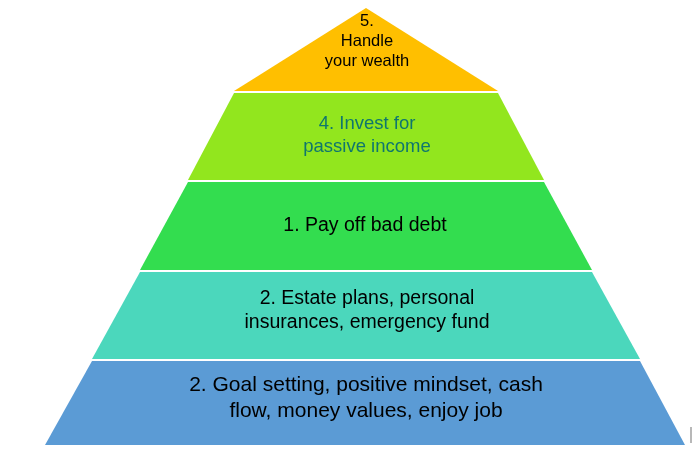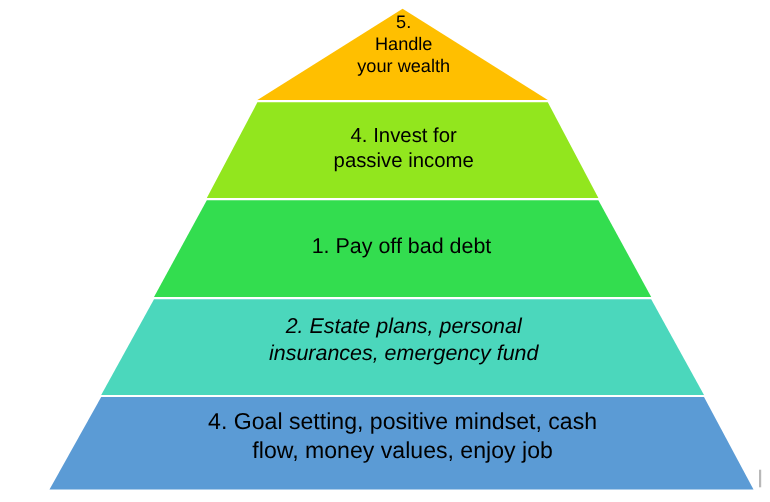--- a/index.html
+++ b/index.html
@@ -48,21 +48,20 @@
     left: 210px;
     top: 213px;
     width: 310px;
     font-size: 19.5px;
   }
   #label-tier-2 {
     left: 152px;
     top: 286px;
     width: 430px;
     font-size: 19.5px;
-    font-style: italic;
   }
   #label-tier-1 {
     left: 96px;
     top: 371px;
     width: 540px;
     font-size: 21px;
   }
   #right-edge-tick {
     position: absolute;
     left: 690px;
@@ -87,24 +86,24 @@
 
   <polygon id="shape-tier-4" points="188,180 544,180 498,93 234,93" fill="#92E61E"></polygon>
 
   <polygon id="shape-tier-5" points="234,91 498,91 366,8" fill="#FFBF00"></polygon>
 </svg>
 
 <div class="tier-label" id="label-tier-5" style="color: rgb(0, 0, 0);">5.
 Handle
 your wealth</div>
 
-<div class="tier-label" id="label-tier-4" style="color: #000000;">4. Invest for
+<div class="tier-label" id="label-tier-4" style="color: #0f766e;">4. Invest for
 passive income</div>
 
 <div class="tier-label" id="label-tier-3" style="color: rgb(0, 0, 0);">1. Pay off bad debt</div>
 
 <div class="tier-label" id="label-tier-2" style="color: rgb(0, 0, 0);">2. Estate plans, personal
 insurances, emergency fund</div>
 
-<div class="tier-label" id="label-tier-1" style="color: rgb(0, 0, 0);">4. Goal setting, positive mindset, cash
+<div class="tier-label" id="label-tier-1" style="color: rgb(0, 0, 0);">2. Goal setting, positive mindset, cash
 flow, money values, enjoy job</div>
 
 <div id="right-edge-tick" style="background: rgb(184, 184, 184);"></div>
 
 </body></html>

